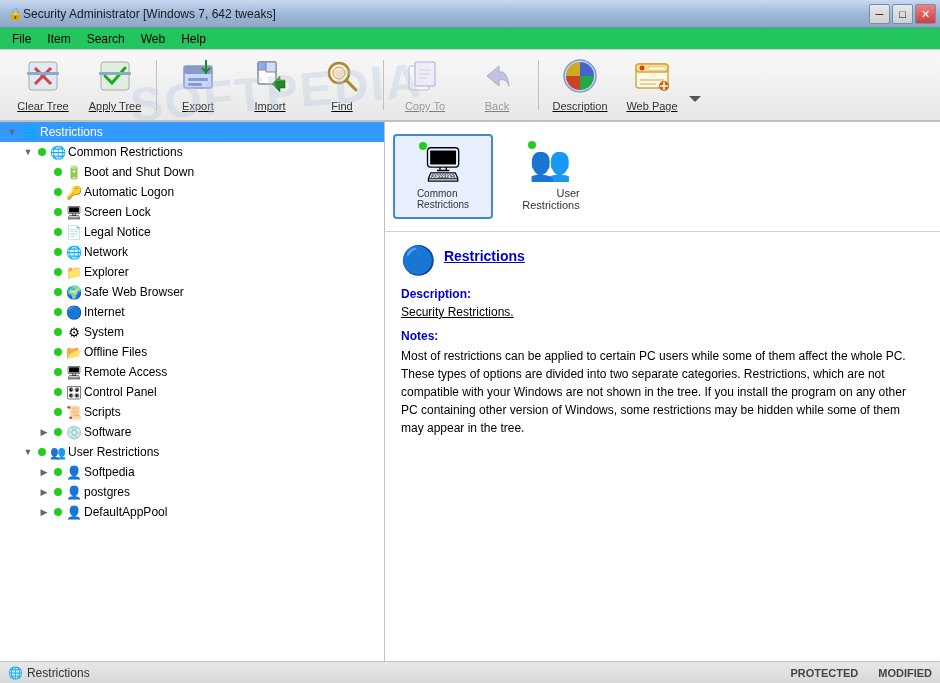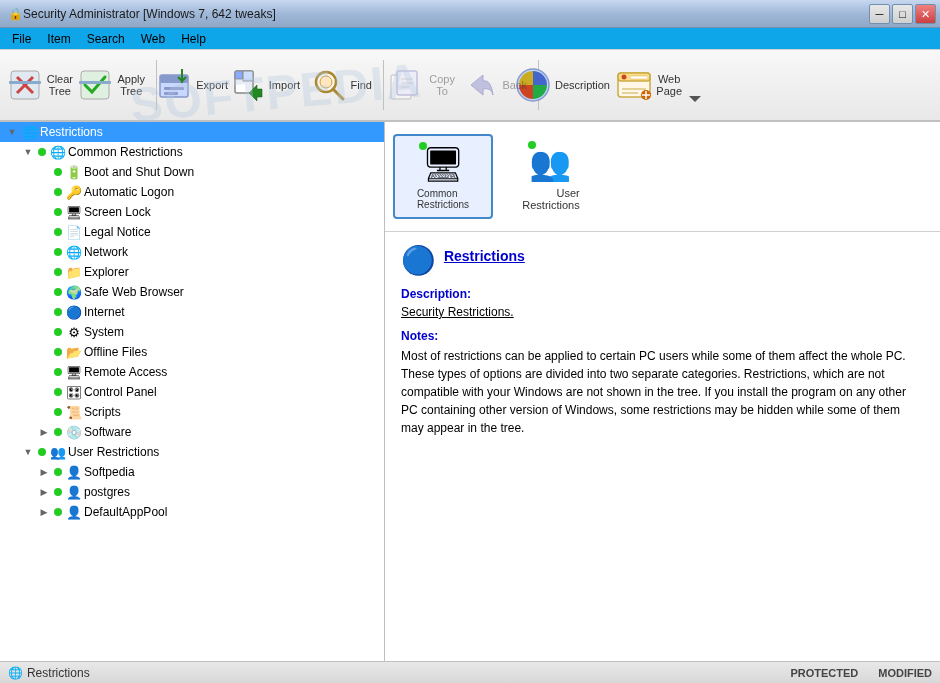--- a/index.html
+++ b/index.html
@@ -38,21 +38,21 @@
       border: 1px solid #7090b0;
       border-radius: 2px;
       display: flex; align-items: center; justify-content: center;
       font-size: 11px;
       cursor: pointer;
       background: linear-gradient(to bottom, #e8e8e8, #d0d0d0);
     }
     .win-btn.close { background: linear-gradient(to bottom, #f08080, #cc4040); color: white; }
     
     #menu-bar {
-      background: #0ea5e9;
+      background: #22c55e;
       height: 22px;
       display: flex;
       align-items: center;
       padding: 0 4px;
       border-bottom: 1px solid #d0d0d0;
     }
     .menu-item {
       padding: 2px 8px;
       cursor: pointer;
       border-radius: 2px;
@@ -62,30 +62,31 @@
       background: linear-gradient(to bottom, #f8f8f8, #e8e8e8);
       height: 72px;
       display: flex;
       align-items: center;
       padding: 4px 8px;
       border-bottom: 2px solid #c0c0c0;
       gap: 2px;
     }
     .toolbar-btn {
       display: flex;
-      flex-direction: row;
-      align-items: center;
-      justify-content: flex-end;
+      flex-direction: column;
+      align-items: center;
+      justify-content: space-between;
       width: 70px;
       height: 64px;
       cursor: pointer;
       border-radius: 3px;
       padding: 4px;
       gap: 4px;
       border: 1px solid transparent;
+      text-decoration: underline;
     }
     .toolbar-btn.disabled { opacity: 0.45; cursor: default; }
     .toolbar-btn .btn-icon {
       width: 36px; height: 36px;
       display: flex; align-items: center; justify-content: center;
       font-size: 24px;
     }
     .toolbar-btn .btn-label {
       font-size: 11px;
       color: #333;

